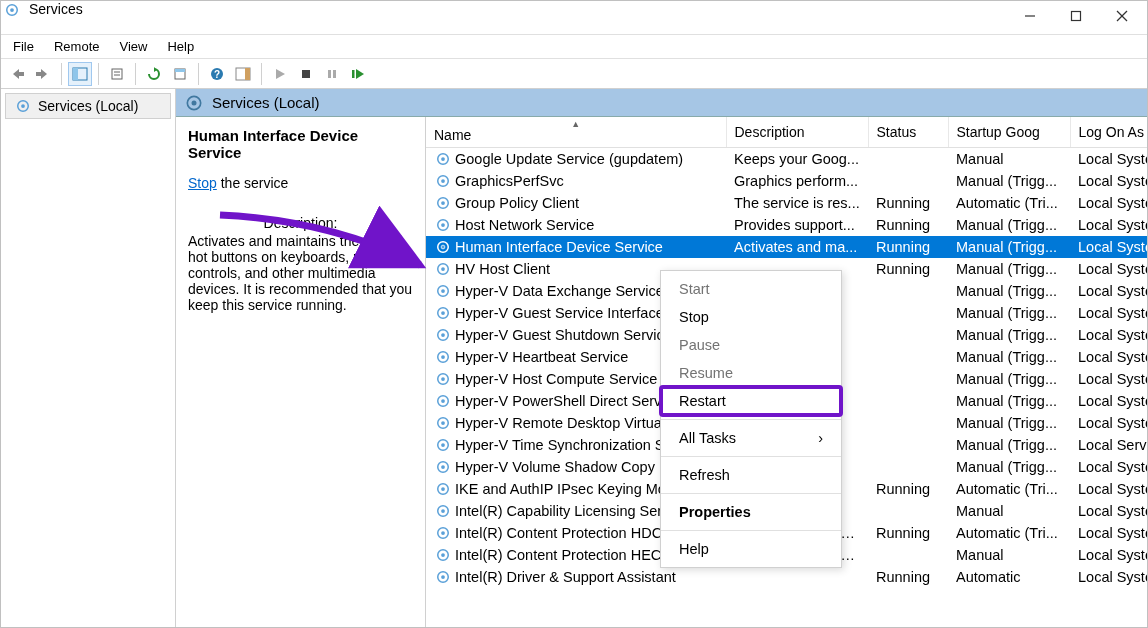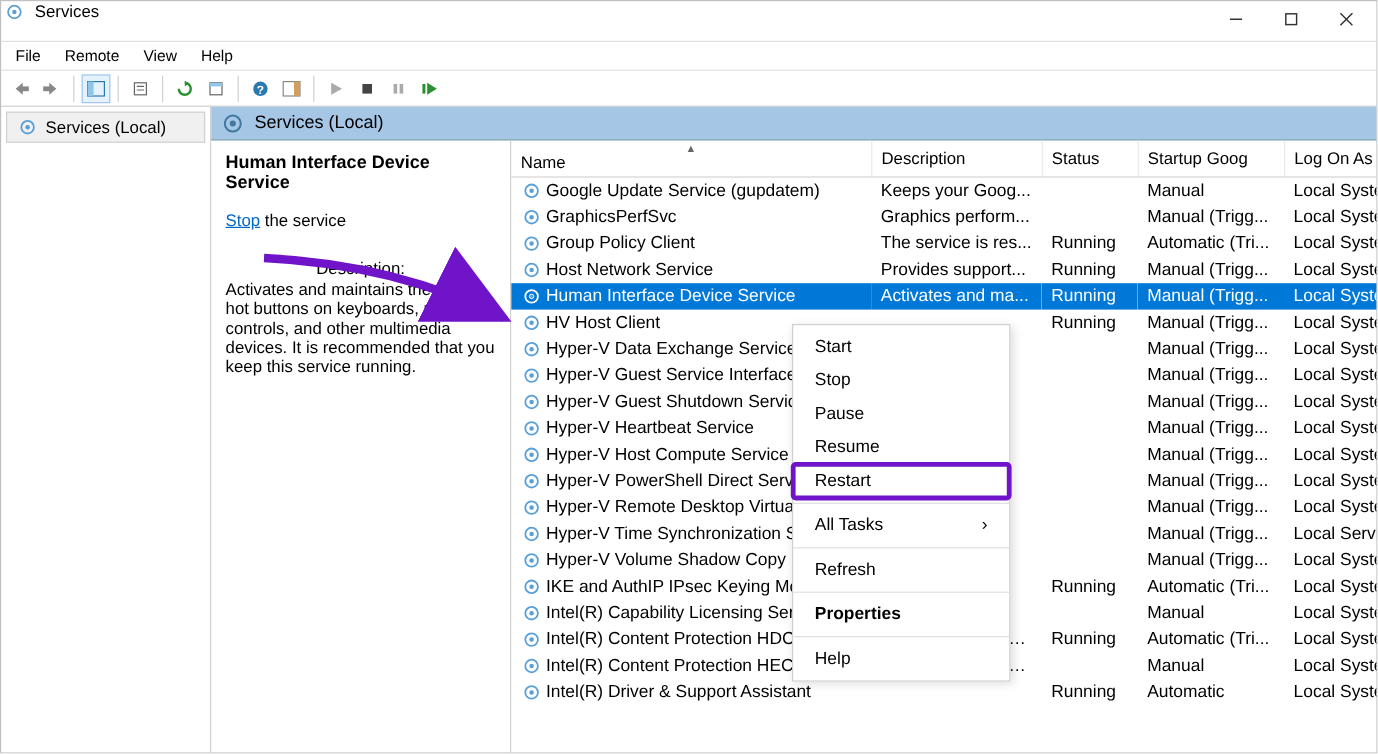--- a/index.html
+++ b/index.html
@@ -39,21 +39,21 @@
   th .sort { font-size:9px; color:#666; display:block; text-align:center; line-height:6px; }
   td { padding:2px 8px; font-size:14.5px; white-space:nowrap; overflow:hidden; text-overflow:ellipsis; }
   tr.row td:first-child { display:flex; align-items:center; gap:3px; }
   tr.selected td { background:#0078d7; color:#fff; }
   tr.selected td .gear circle{ stroke:#fff;}
   
   .c-name{width:300px;} .c-desc{width:142px;} .c-status{width:80px;margin-left:17px;} .c-startup{width:122px;} .c-logon{width:110px;}
   
   .ctxmenu { position:absolute; left:660px; top:270px; width:182px; background:#fff; border:1px solid #d0d0d0; box-shadow:2px 2px 8px rgba(0,0,0,0.15); padding:4px 0; z-index:10; }
   .ctx-item { padding:6px 18px; font-size:14.5px; display:flex; align-items:center; justify-content:space-between;}
-  .ctx-item.disabled { color:#000000;text-align:right; }
+  .ctx-item.disabled { color:#737373;text-align:right; }
   .ctx-item.bold { font-weight:700; }
   .ctx-sep { height:1px; background:#e0e0e0; margin:4px 0; }
   .ctx-item.highlight { outline:4px solid #7014c9; outline-offset:-2px; border-radius:2px;}
   
   .arrow { position:absolute; left:210px; top:200px; z-index:5; pointer-events:none;}
   
   .gear { width:18px; height:18px; flex-shrink:0; }
 </style>
 </head>
 <body>

